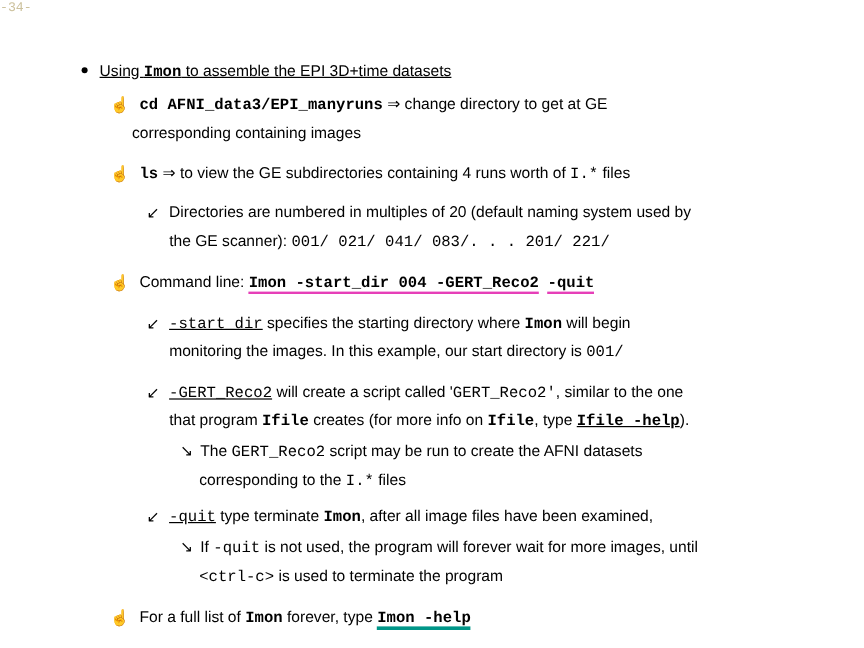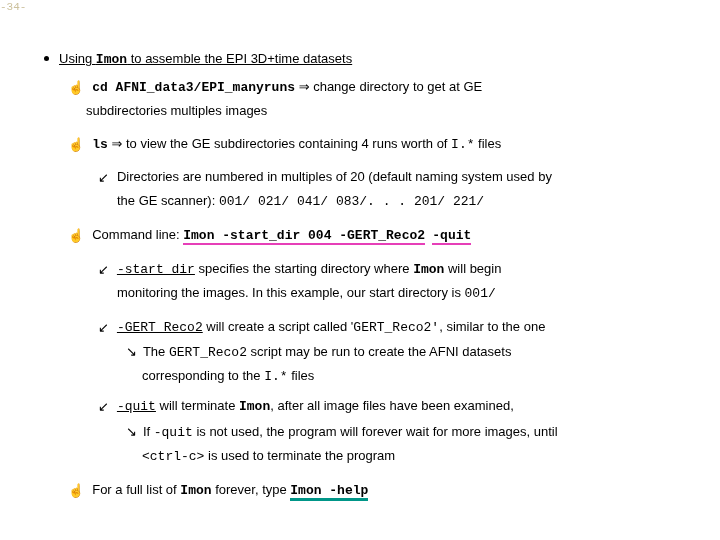--- a/index.html
+++ b/index.html
@@ -1,17 +1,17 @@
 <!DOCTYPE html>
 <html><head>
 <meta charset="utf-8">
 <style>
   body { margin: 0; padding: 0; width: 720px; height: 540px; background: #fff; font-family: Arial, Helvetica, sans-serif; font-size: 13px; color: #000; position: relative; }
   .page-num { position: absolute; top: 1px; left: 0; font-family: "Courier New", monospace; font-size: 11px; color: #ccc19d; }
-  .content { position: absolute; left: 44px; top: 50px; width: 640px; line-height: 1.45; }
+  .content { position: absolute; left: 68px; top: 50px; width: 640px; line-height: 1.45; }
   .mono { font-family: "Courier New", monospace; }
   .bold { font-weight: bold; }
   .under { text-decoration: underline; }
   .pink-under { border-bottom: 2px solid #e63fb8; }
   .teal-under { border-bottom: 3px solid #009688; text-align: center; }
   .bullet-row { display: flex; align-items: flex-start; }
   .dot { width: 5px; height: 5px; background: #000; border-radius: 50%; flex: 0 0 auto; margin-top: 6px; margin-right: 10px; }
   .finger { flex: 0 0 auto; margin-right: 8px; margin-top: 1px; }
   .arrow-sw { flex: 0 0 auto; margin-right: 8px; margin-top: 1px; font-size: 13px; }
   .arrow-se { flex: 0 0 auto; margin-right: 6px; }
@@ -36,21 +36,21 @@
       <span class="under">Using </span><span class="under mono bold">Imon</span><span class="under"> to assemble the EPI 3D+time datasets</span>
     </span>
   </div>
 
   <div class="bullet-row lvl1">
     <span class="finger">☝</span>
     <span>
       <span class="mono bold">cd AFNI_data3/EPI_manyruns</span><span> ⇒ </span><span>change directory to get at GE</span>
     </span>
   </div>
-  <div class="cont1">subdirectories multiples images</div>
+  <div class="cont1">corresponding containing images</div>
 
   <div class="bullet-row lvl1 spacer-lg">
     <span class="finger">☝</span>
     <span>
       <span class="mono bold">ls</span><span> ⇒ </span><span>to view the GE subdirectories containing 4 runs worth of </span><span class="mono">I.*</span><span> files</span>
     </span>
   </div>
 
   <div class="bullet-row lvl2 spacer-lg">
     <span class="arrow-sw">↙</span>
@@ -76,35 +76,38 @@
   <div class="cont2">
     <span>monitoring the images.  In this example, our start directory is </span><span class="mono">001/</span>
   </div>
 
   <div class="bullet-row lvl2 spacer-lg">
     <span class="arrow-sw">↙</span>
     <span>
       <span class="mono under">-GERT_Reco2</span><span> will create a script called '</span><span class="mono">GERT_Reco2'</span><span>, similar to the one</span>
     </span>
   </div>
+  <div class="cont2">
+    <span>that program </span><span class="mono bold">Ifile</span><span> creates (for more info on </span><span class="mono bold">Ifile</span><span>, type </span><span class="mono bold under">Ifile -help</span><span>).</span>
+  </div>
 
   <div class="bullet-row lvl3">
     <span class="arrow-se">↘</span>
     <span>
       <span>The </span><span class="mono">GERT_Reco2</span><span> script may be run to create the AFNI datasets</span>
     </span>
   </div>
   <div class="cont3">
     <span>corresponding to the </span><span class="mono">I.*</span><span> files</span>
   </div>
 
   <div class="bullet-row lvl2" style="margin-top:10px;">
     <span class="arrow-sw">↙</span>
     <span>
-      <span class="mono under">-quit</span><span> will terminate </span><span class="mono bold">Imon</span><span>, after all image files have been examined,</span>
+      <span class="mono under">-quit</span><span> type terminate </span><span class="mono bold">Imon</span><span>, after all image files have been examined,</span>
     </span>
   </div>
 
   <div class="bullet-row lvl3">
     <span class="arrow-se">↘</span>
     <span>
       <span>If </span><span class="mono">-quit</span><span> is not used, the program will forever wait for more images,  until</span>
     </span>
   </div>
   <div class="cont3">

